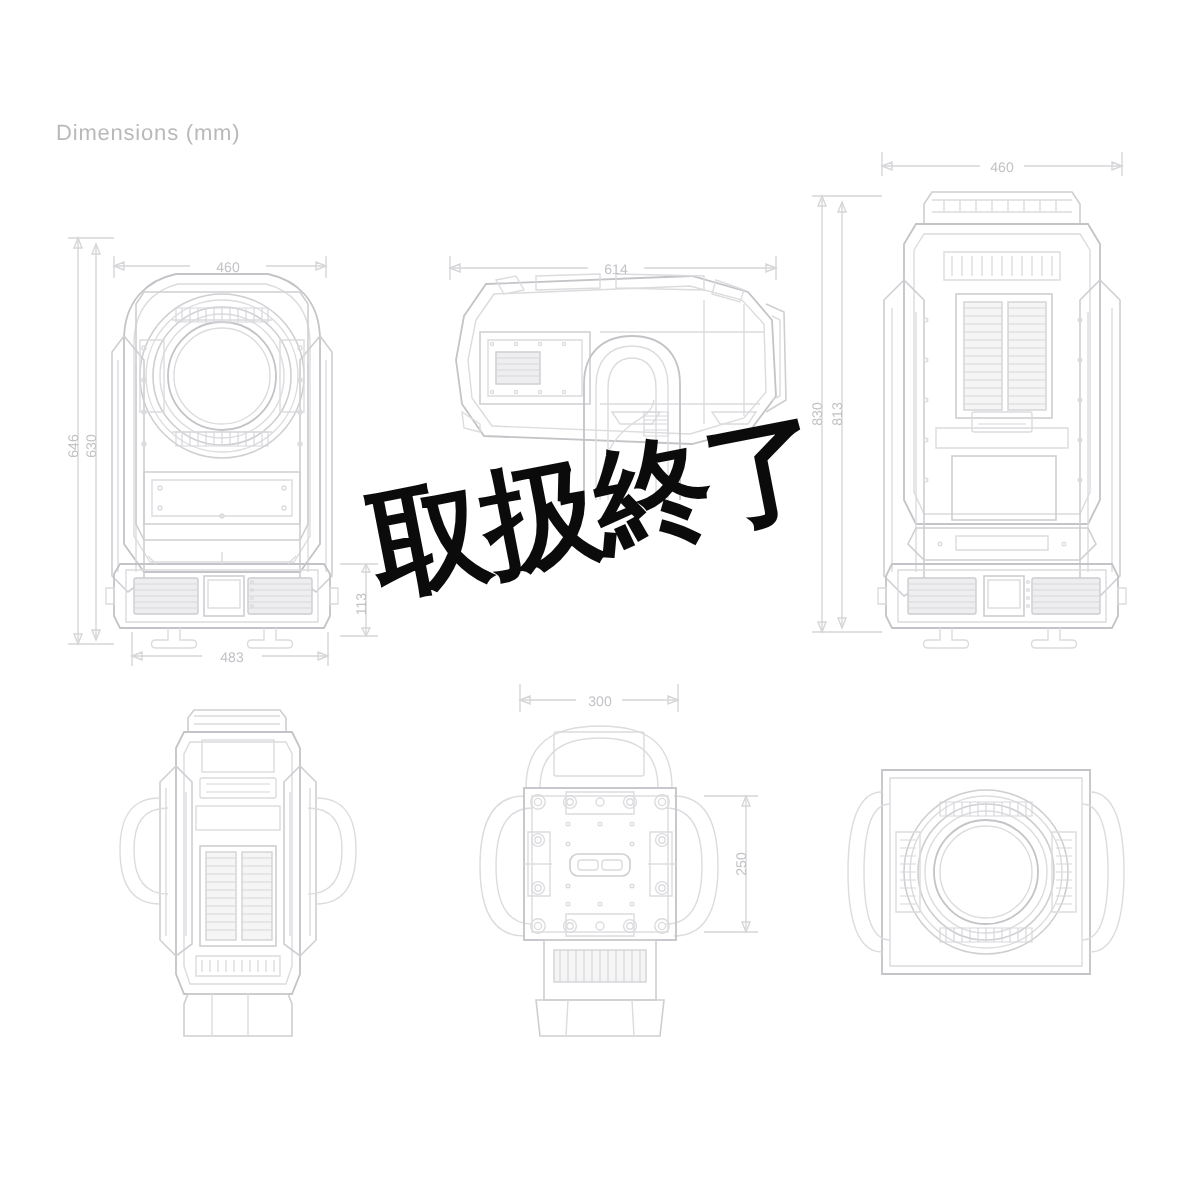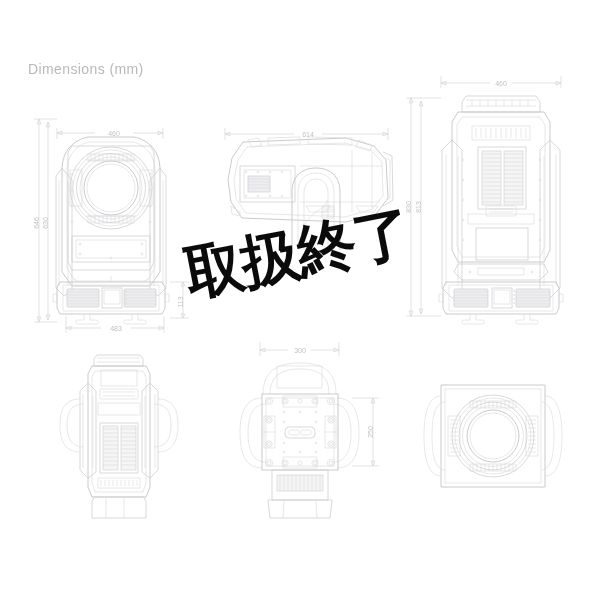--- a/index.html
+++ b/index.html
@@ -7,21 +7,21 @@
     width:600px;height:600px;
     background:#ffffff;
     font-family:"Liberation Sans", sans-serif;
     overflow:hidden;
     position:relative;
   }
   #sheet{position:absolute;inset:0;width:600px;height:600px;}
   .title{
     position:absolute;
     left:28px;top:61px;
-    font-size:14px;
+    font-size:11px;
     letter-spacing:.4px;
     color:#b9b9b9;
     white-space:nowrap;
     user-select:none;
   }
   .watermark{
     position:absolute;
     left:186px;top:236px;
     font-family:"DejaVu Sans", sans-serif;
     font-size:59px;

